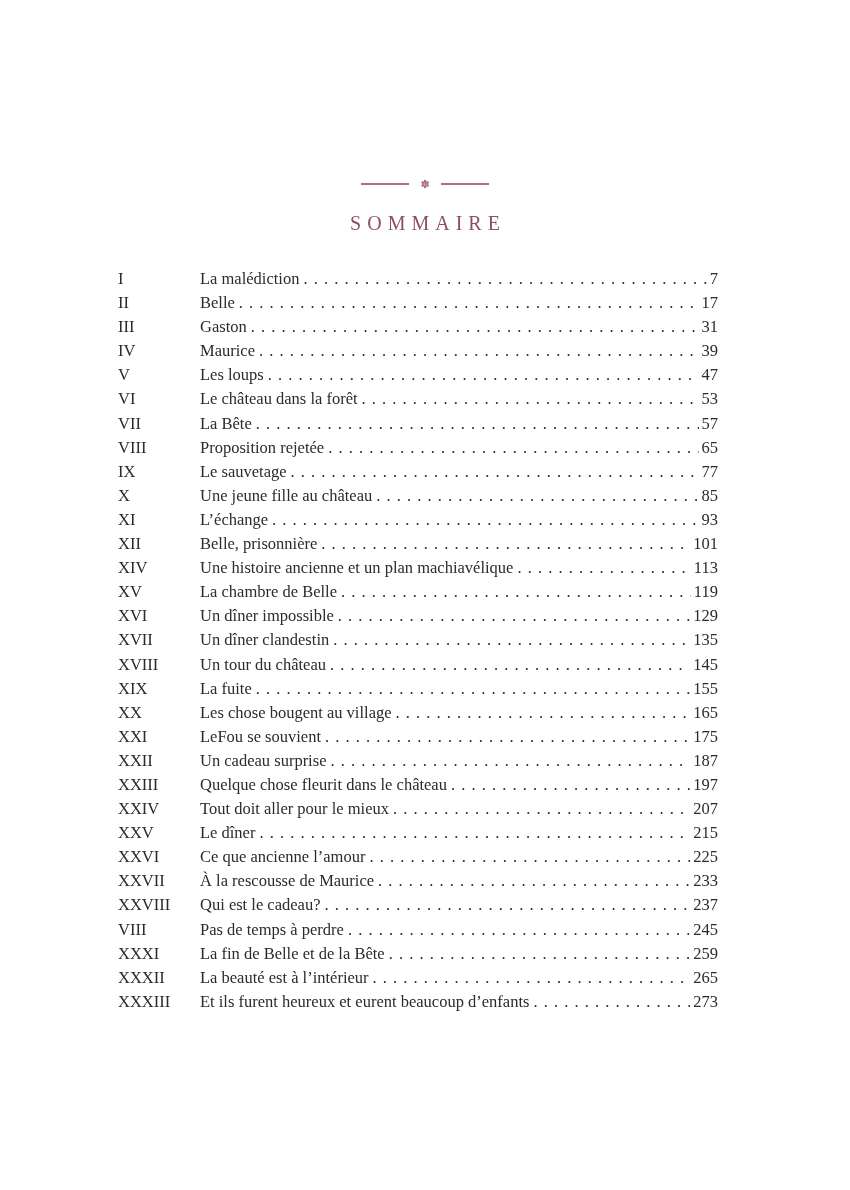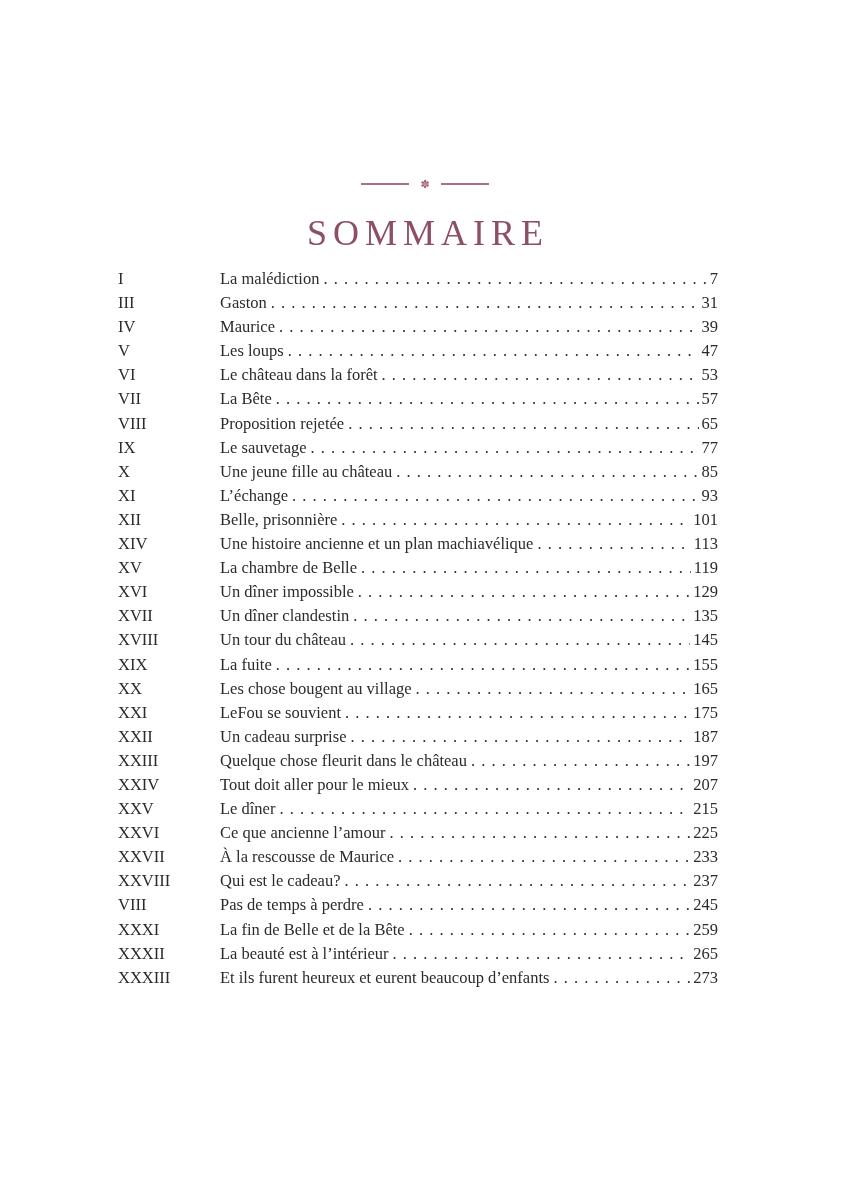--- a/index.html
+++ b/index.html
@@ -33,21 +33,21 @@
     color: #9c5f76;
     font-size: 11px;
     line-height: 1;
     margin: 0 11px;
   }
   
   .page-title {
     position: absolute;
     top: 212px; left: 0; right: 0;
     text-align: center;
-    font-size: 36px;
+    font-size: 20px;
     font-weight: normal;
     letter-spacing: 6px;
     text-indent: 6px; 
     color: #8d4f66;
   }
   
   .toc-list {
     position: absolute;
     top: 267px;
     left: 118px;
@@ -60,21 +60,20 @@
     font-size: 16.5px;
     line-height: 24.1px;
     white-space: nowrap;
   }
   .toc-num {
     width: 82px;
     flex-shrink: 0;
   }
   .toc-title {
     flex-shrink: 0;
-    margin-left: 20px;
   }
   .toc-leader {
     flex: 1 1 auto;
     overflow: hidden;
     margin: 0 3px 0 4px;
     min-width: 12px;
   }
   .toc-leader::after {
     content: ". . . . . . . . . . . . . . . . . . . . . . . . . . . . . . . . . . . . . . . . . . . . . . . . . . . . . . . . . . . . . . . . . . . . . . . . . . . . . . . . . . . . . . . . . . . . . . . . . . . . . . . .";
     letter-spacing: 1px;
@@ -99,20 +98,26 @@
   <h1 class="page-title">SOMMAIRE</h1>
 
   <div class="toc-list">
       <div class="toc-row">
       <span class="toc-num">I</span>
       <span class="toc-title">La malédiction</span>
       <span class="toc-leader"></span>
       <span class="toc-page">7</span>
     </div>
       <div class="toc-row">
+      <span class="toc-num">II</span>
+      <span class="toc-title">Belle</span>
+      <span class="toc-leader"></span>
+      <span class="toc-page">17</span>
+    </div>
+      <div class="toc-row">
       <span class="toc-num">III</span>
       <span class="toc-title">Gaston</span>
       <span class="toc-leader"></span>
       <span class="toc-page">31</span>
     </div>
       <div class="toc-row">
       <span class="toc-num">IV</span>
       <span class="toc-title">Maurice</span>
       <span class="toc-leader"></span>
       <span class="toc-page">39</span>

